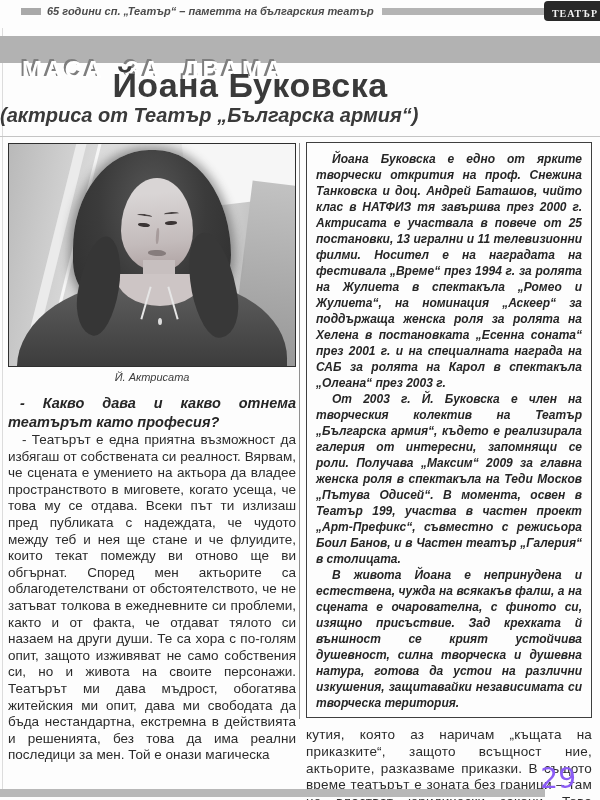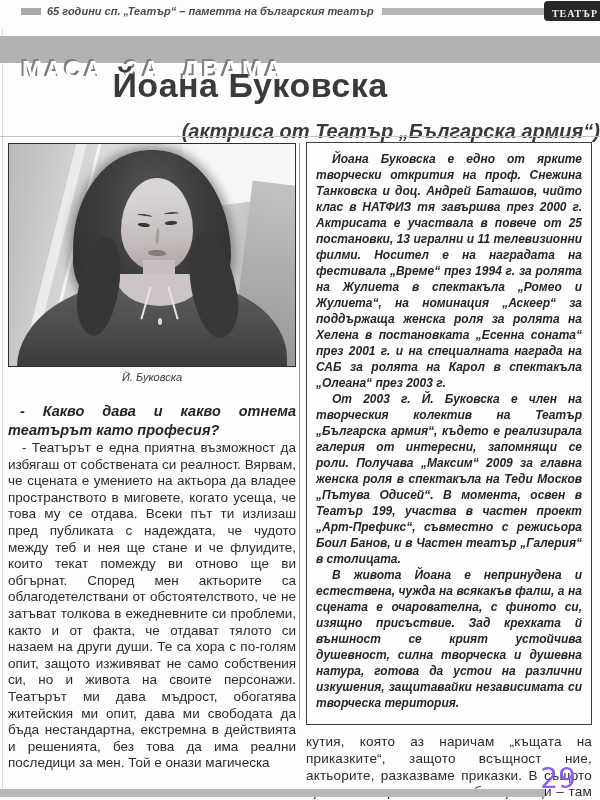--- a/index.html
+++ b/index.html
@@ -22,22 +22,22 @@
 
   
   .section-bar { position:absolute; top:36px; left:0; width:600px; height:27px; background:#b2b2b2;
     display:flex; align-items:center; padding-left:22px; }
   .section-bar span { color:#ffffff; font-weight:bold; font-size:24px; letter-spacing:3px; word-spacing:10px;
     text-shadow:-2px -2px 0 #7e7e7e;margin-top:41px; }
 
   
   .article-title { position:absolute; top:66px; left:0; width:500px; text-align:center;
     font-size:34px; font-weight:bold; color:#3a3a3a; letter-spacing:0.5px; }
-  .article-subtitle { position:absolute; top:104px; left:0; width:600px; text-align:right;
-    font-size:20px; font-weight:bold; font-style:italic; color:#3a3a3a;margin-top:16px; }
+  .article-subtitle { position:absolute; top:104px; left:0; width:600px; text-align:left;
+    font-size:20px; font-weight:bold; font-style:italic; color:#3a3a3a; }
   .title-rule { position:absolute; top:136px; left:0; width:600px; height:1px; background:#c4c4c4; }
 
   
   .col-divider { position:absolute; left:299px; top:143px; width:1px; height:576px; background:#909090; }
   .left-col  { position:absolute; left:8px;  top:143px; width:288px; }
   .right-col { position:absolute; left:306px; top:142px; width:286px; }
 
   
   .photo { position:relative; width:288px; height:224px; border:1px solid #2f2f2f; overflow:hidden;
     background:linear-gradient(100deg,#b9b9b9 0%,#dadada 28%,#ededed 52%,#cfcfcf 72%,#a0a0a0 100%); }
@@ -63,26 +63,26 @@
     background:linear-gradient(#606060,#3a3a3a); border-radius:48% 42% 0 0 / 95% 85% 0 0; }
   .p-chest { left:106px; top:130px; width:90px; height:32px; background:#cdc5c5; border-radius:0 0 50% 50% / 0 0 100% 100%; }
   .p-neckl-l { left:136px; top:142px; width:2px; height:34px; background:#e6e6e6; transform:rotate(16deg); }
   .p-neckl-r { left:163px; top:142px; width:2px; height:34px; background:#e6e6e6; transform:rotate(-16deg); }
   .p-pendant { left:149px; top:174px; width:4px; height:7px; background:#dddddd; border-radius:50%; }
   .p-lock-l { left:70px; top:92px; width:40px; height:100px; background:#363636; border-radius:50% 50% 45% 55%/60% 50% 50% 40%; transform:rotate(9deg); }
   .p-lock-r { left:182px; top:88px; width:44px; height:106px; background:#383838; border-radius:50% 50% 55% 45%/55% 60% 40% 50%; transform:rotate(-11deg); }
 
   .photo-caption { margin-top:4px; text-align:center; font-size:11px; font-style:italic; color:#3c3c3c; }
 
-  .question { margin-top:19px; font-size:14.5px; line-height:19px; font-weight:bold; font-style:italic;
+  .question { margin-top:11px; font-size:14.5px; line-height:19px; font-weight:bold; font-style:italic;
     text-align:justify; text-indent:12px; color:#262626; }
   .answer { font-size:13.5px; line-height:16.6px; text-align:justify; text-indent:14px; color:#2b2b2b; }
 
   
-  .bio-box { border:1.5px solid #3f3f3f; padding:8px 9px 13px 9px; }
+  .bio-box { border:1.5px solid #3f3f3f; padding:8px 9px 6px 9px; }
   .bio-box p { font-size:12px; line-height:16px; font-weight:bold; font-style:italic;
     text-align:justify; text-indent:16px; color:#262626; }
   .cont { margin-top:9px; font-size:13.5px; line-height:16.8px; text-align:justify; color:#2b2b2b; letter-spacing:0.2px; }
 
   
   .bottom-bar { position:absolute; left:0; top:789px; width:545px; height:8px; background:#b8b8b8; }
   .page-number { position:absolute; right:24px; top:762px; font-size:28px; color:#8b5cf6;
     font-family:"DejaVu Sans", sans-serif; }
 </style>
 </head>
@@ -123,21 +123,21 @@
     <div class="p-lips"></div>
     <div class="p-neck"></div>
     <div class="p-body"></div>
     <div class="p-chest"></div>
     <div class="p-neckl-l"></div>
     <div class="p-neckl-r"></div>
     <div class="p-pendant"></div>
     <div class="p-lock-l"></div>
     <div class="p-lock-r"></div>
   </div>
-  <div class="photo-caption">Й. Буковска</div>
+  <div class="photo-caption">Й. Актрисата</div>
   <p class="question">- Какво дава и какво отнема театърът като професия?</p>
   <p class="answer">- Театърът е една приятна възможност да избягаш от собствената си реалност. Вярвам, че сцената е умението на актьора да владее пространството в миговете, когато усеща, че това му се отдава. Всеки път ти излизаш пред публиката с надеждата, че чудото между теб и нея ще стане и че флуидите, които текат помежду ви отново ще ви обгърнат. Според мен актьорите са облагодетелствани от обстоятелството, че не затъват толкова в ежедневните си проблеми, както и от факта, че отдават тялото си назаем на други души. Те са хора с по-голям опит, защото изживяват не само собствения си, но и живота на своите персонажи. Театърът ми дава мъдрост, обогатява житейския ми опит, дава ми свободата да бъда нестандартна, екстремна в действията и решенията, без това да има реални последици за мен. Той е онази магическа</p>
 </div>
 
 <div class="right-col">
   <div class="bio-box">
     <p>Йоана Буковска е едно от ярките творчески открития на проф. Снежина Танковска и доц. Андрей Баташов, чийто клас в НАТФИЗ тя завършва през 2000 г. Актрисата е участвала в повече от 25 постановки, 13 игрални и 11 телевизионни филми. Носител е на наградата на фестивала „Време“ през 1994 г. за ролята на Жулиета в спектакъла „Ромео и Жулиета“, на номинация „Аскеер“ за поддържаща женска роля за ролята на Хелена в постановката „Есенна соната“ през 2001 г. и на специалната награда на САБ за ролята на Карол в спектакъла „Олеана“ през 2003 г.</p>
     <p>От 2003 г. Й. Буковска е член на творческия колектив на Театър „Българска армия“, където е реализирала галерия от интересни, запомнящи се роли. Получава „Максим“ 2009 за главна женска роля в спектакъла на Теди Москов „Пътува Одисей“. В момента, освен в Театър 199, участва в частен проект „Арт-Префикс“, съвместно с режисьора Боил Банов, и в Частен театър „Галерия“ в столицата.</p>
     <p>В живота Йоана е непринудена и естествена, чужда на всякакъв фалш, а на сцената е очарователна, с финото си, изящно присъствие. Зад крехката й външност се крият устойчива душевност, силна творческа и душевна натура, готова да устои на различни изкушения, защитавайки независимата си творческа територия.</p>
   </div>

